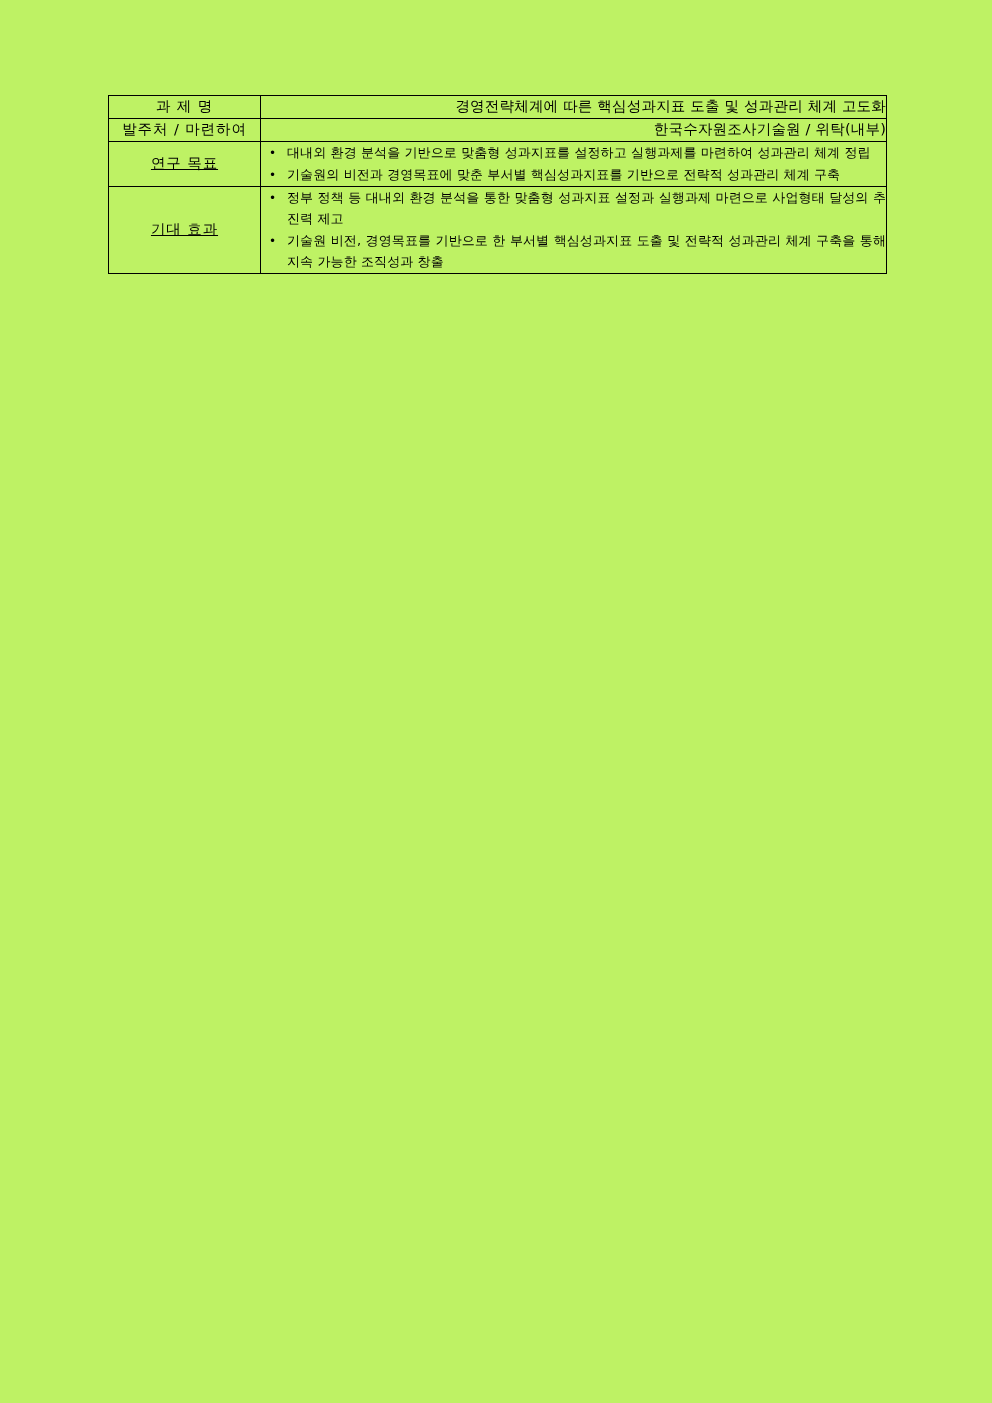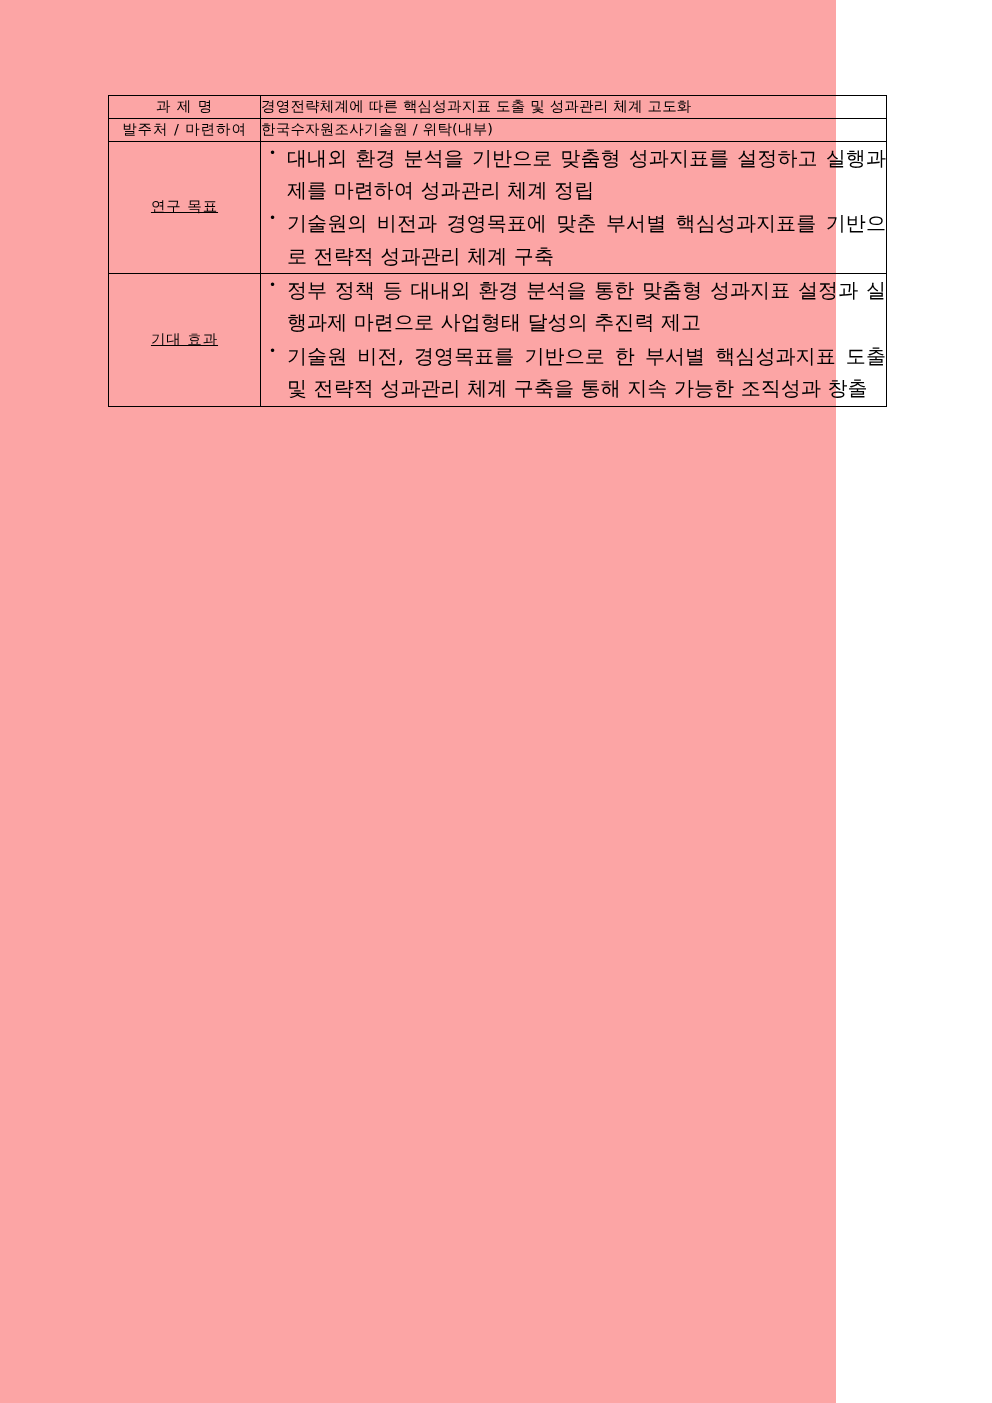--- a/index.html
+++ b/index.html
@@ -11,23 +11,23 @@
     width: 992px;
     height: 1403px;
     font-family: "DejaVu Sans", "Liberation Sans", sans-serif;
     color: #000000;
     position: relative;
   }
   .page {
     position: absolute;
     left: 0;
     top: 0;
-    width: 836px;
+    width: 992px;
     height: 1403px;
-    background: #fca5a5;
+    background: #bef264;
   }
   .doc-table {
     position: absolute;
     left: 108px;
     top: 95px;
     width: 778px;
     border-collapse: collapse;
     table-layout: fixed;
   }
   .doc-table td {
@@ -37,39 +37,39 @@
   }
   .label-cell {
     width: 152px;
     text-align: center;
     font-size: 14.5px;
     letter-spacing: 0.9px;
     padding: 9px 4px;
     line-height: 1.5;
   }
   .value-cell {
-    text-align: left;
+    text-align: right;
     font-size: 14.5px;
     padding: 9px 8px;
     letter-spacing: 0.2px;
     line-height: 1.5;
   }
   .list-cell {
     padding: 8px 10px 9px 10px;
     vertical-align: top;
   }
   ul.bullets {
     list-style: none;
     margin: 0;
     padding: 0;
   }
   ul.bullets li {
     position: relative;
     padding-left: 26px;
-    font-size: 20px;
+    font-size: 13px;
     line-height: 1.62;
     letter-spacing: 0.1px;
     text-align: justify;
     text-justify: inter-character;
     margin: 0 0 1px 0;
   }
   ul.bullets li::before {
     content: "\2022";
     position: absolute;
     left: 8px;

